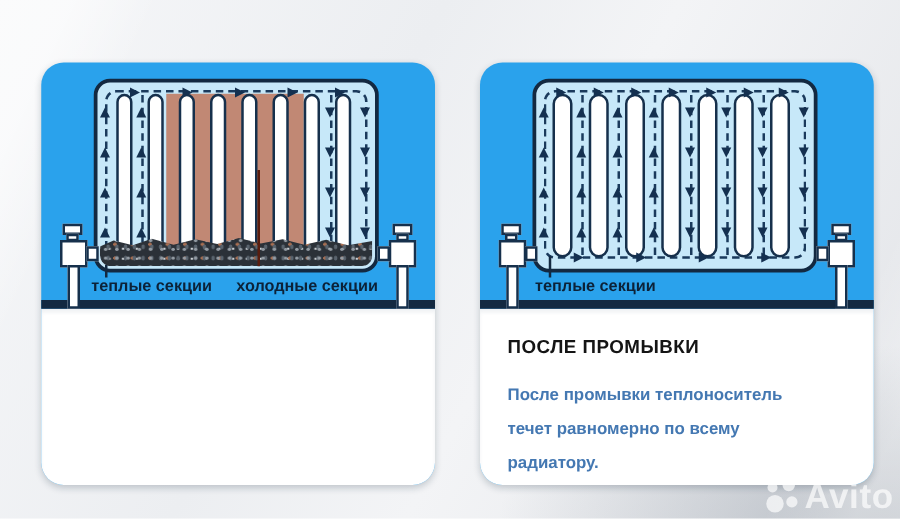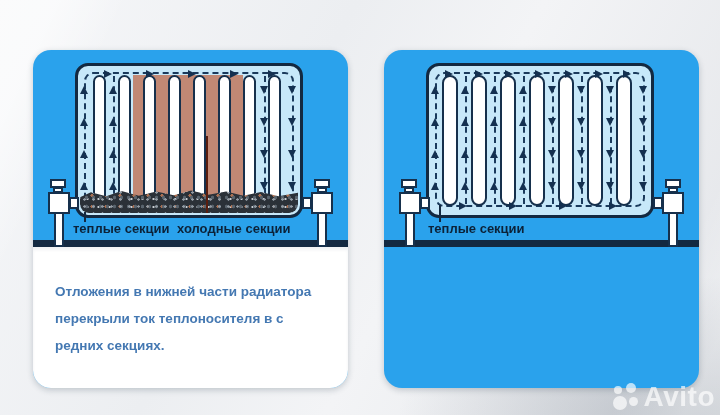--- a/index.html
+++ b/index.html
@@ -113,25 +113,22 @@
     <div class="vp v-nub" style="left:36px"></div>
     <div class="vp v-pipe" style="left:21px"></div>
     <div class="vp v-cap" style="left:281px"></div>
     <div class="vp v-neck" style="left:284px"></div>
     <div class="vp v-body" style="left:278px"></div>
     <div class="vp v-nub" style="left:269px"></div>
     <div class="vp v-pipe" style="left:284px"></div>
     <div class="floor-band"></div>
     <div class="leader" style="left:51px;top:162px;height:10px"></div>
     <span class="dlabel" style="left:40px">теплые секции</span>
-    <span class="dlabel" style="left:144px">холодные секции</span>
+    <span class="dlabel" style="left:156px">холодные секции</span>
     <div class="card-text">
-      <p>Отложения в нижней части радиатора
-перекрыли ток теплоносителя в с
-редних секциях.</p>
     </div>
   </section>
 
   <section class="card card-right">
     <div class="radiator">
       <div class="frame"></div>
       <div class="capsule" style="left:13px;width:16px"></div>
       <div class="capsule" style="left:42px;width:16px"></div>
       <div class="capsule" style="left:71px;width:16px"></div>
       <div class="capsule" style="left:100px;width:16px"></div>
@@ -195,20 +192,26 @@
     <div class="vp v-nub" style="left:36px"></div>
     <div class="vp v-pipe" style="left:21px"></div>
     <div class="vp v-cap" style="left:281px"></div>
     <div class="vp v-neck" style="left:284px"></div>
     <div class="vp v-body" style="left:278px"></div>
     <div class="vp v-nub" style="left:269px"></div>
     <div class="vp v-pipe" style="left:284px"></div>
     <div class="floor-band"></div>
     <div class="leader" style="left:55px;top:155px;height:17px"></div>
     <span class="dlabel" style="left:44px">теплые секции</span>
+    <div class="card-text">
+      <h2>ПОСЛЕ ПРОМЫВКИ</h2>
+      <p>После промывки теплоноситель
+течет равномерно по всему
+радиатору.</p>
+    </div>
   </section>
 
   <div class="watermark">
     <span class="wm-dots">
       <span class="wm-dot" style="left:1px;top:3px;width:8px;height:8px"></span>
       <span class="wm-dot" style="left:13px;top:0;width:10px;height:10px"></span>
       <span class="wm-dot" style="left:0;top:13px;width:14px;height:14px"></span>
       <span class="wm-dot" style="left:16px;top:14px;width:9px;height:9px"></span>
     </span>
     <span class="wm-text">Avito</span>

